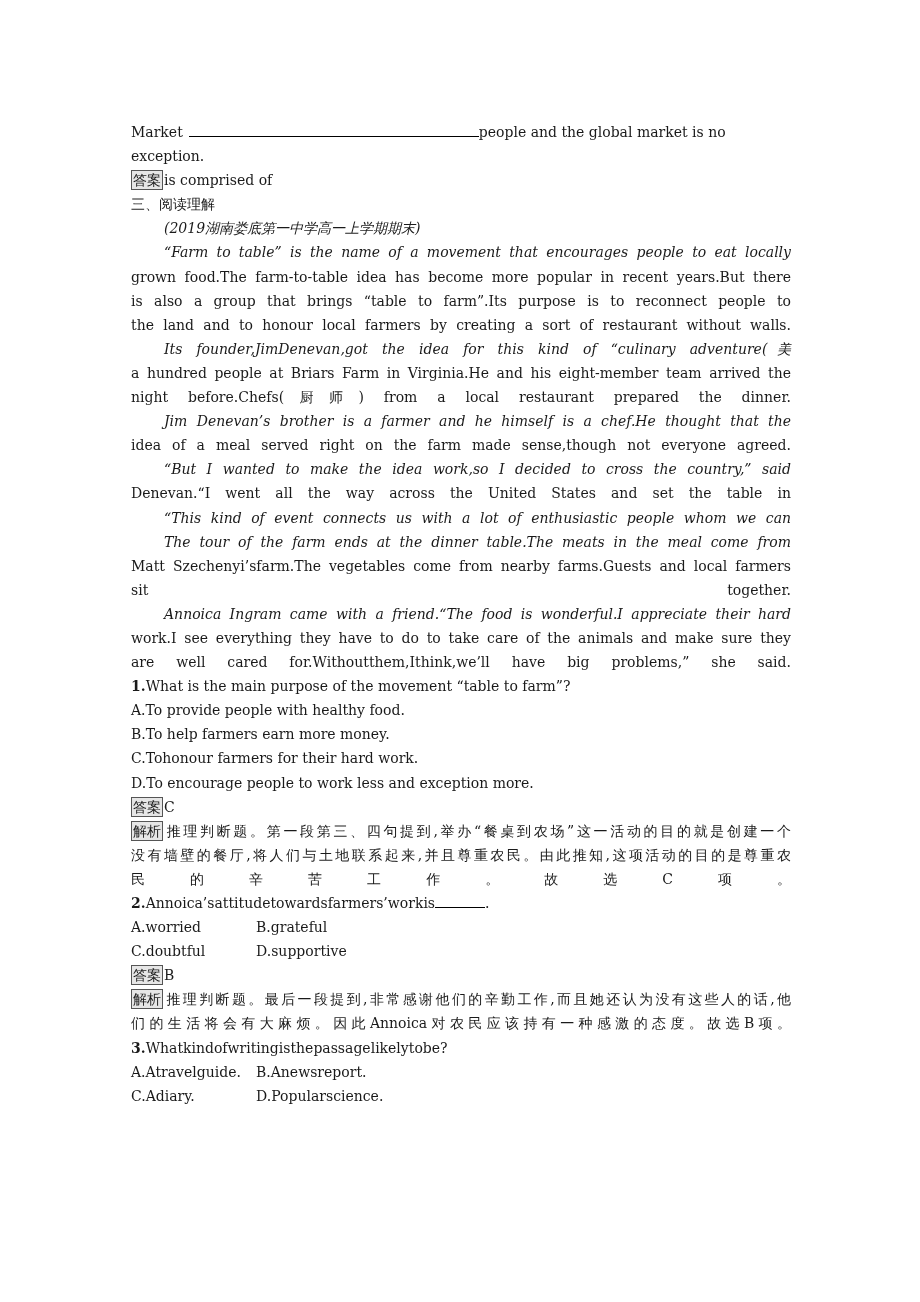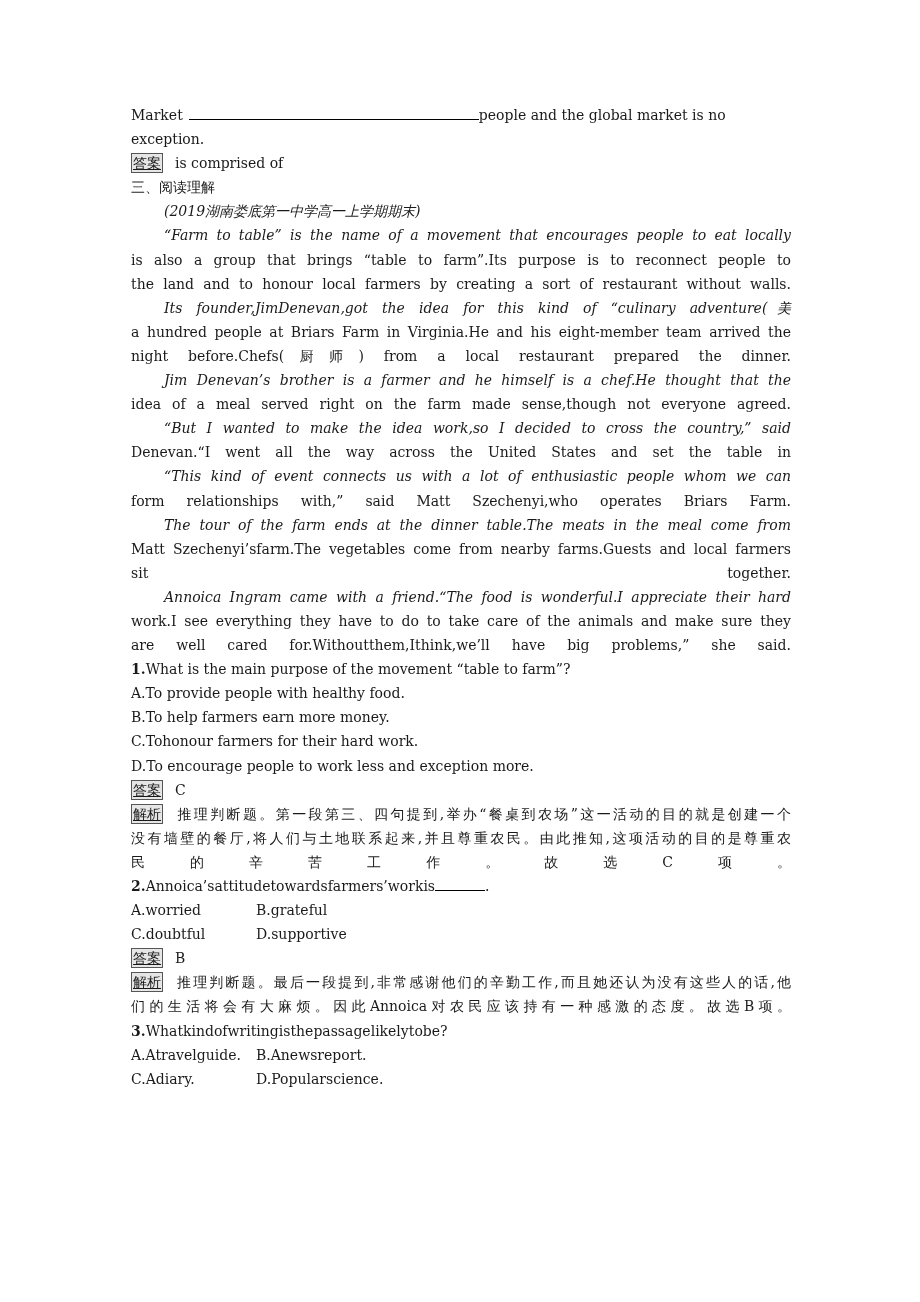--- a/index.html
+++ b/index.html
@@ -11,21 +11,21 @@
       width: 920px;
       height: 1302px;
       position: relative;
       overflow: hidden;
       font-family: "DejaVu Serif", "Liberation Serif", serif;
       color: #1a1a1a;
     }
     .page {
       position: absolute;
       left: 131px;
-      top: 103px;
+      top: 120px;
       width: 660px;
       font-size: 14px;
       line-height: 24.1px;
     }
     .line {
       white-space: nowrap;
       height: 24.1px;
       overflow: visible;
     }
     .para-line {
@@ -43,22 +43,21 @@
     }
     .badge {
       display: inline-block;
       border: 1px solid #555;
       background: #e6e6e6;
       padding: 0 1px;
       line-height: 18px;
       height: 18px;
       font-size: 14px;
       vertical-align: baseline;
-      margin-right: 12px;
-      text-decoration: underline;
+      margin-right: 1px;
     }
     .blank {
       display: inline-block;
       border-bottom: 1px solid #000;
       vertical-align: baseline;
       height: 14px;
     }
     .blank-long { width: 290px; margin-left: 6px; }
     .blank-short { width: 50px; }
     .qnum { font-weight: bold; }
@@ -83,20 +82,21 @@
     <span class="badge">答案</span><span>is comprised of</span>
   </div>
 
   <div class="line">三、阅读理解</div>
   <div class="line indent">(2019湖南娄底第一中学高一上学期期末)</div>
 
   <div>
 
     <div>
       <div class="para-line indent">“Farm to table” is the name of a movement that encourages people to eat locally</div>
+      <div class="para-line">grown food.The farm-to-table idea has become more popular in recent years.But there</div>
       <div class="para-line">is also a group that brings “table to farm”.Its purpose is to reconnect people to</div>
       <div class="para-line">the land and to honour local farmers by creating a sort of restaurant without walls.</div>
     </div>
 
     <div>
       <div class="para-line indent">Its founder,JimDenevan,got the idea for this kind of “culinary adventure(美</div>
       <div class="para-line">a hundred people at Briars Farm in Virginia.He and his eight-member team arrived the</div>
       <div class="para-line para-last">night before.Chefs(厨师) from a local restaurant prepared the dinner.</div>
     </div>
 
@@ -105,21 +105,20 @@
       <div class="para-line para-last">idea of a meal served right on the farm made sense,though not everyone agreed.</div>
     </div>
 
     <div>
       <div class="para-line indent">“But I wanted to make the idea work,so I decided to cross the country,” said</div>
       <div class="para-line para-last">Denevan.“I went all the way across the United States and set the table in</div>
     </div>
 
     <div>
       <div class="para-line indent">“This kind of event connects us with a lot of enthusiastic people whom we can</div>
-      <div class="para-line para-last">form relationships with,” said Matt Szechenyi,who operates Briars Farm.</div>
     </div>
 
     <div>
       <div class="para-line indent">The tour of the farm ends at the dinner table.The meats in the meal come from</div>
       <div class="para-line">Matt Szechenyi’sfarm.The vegetables come from nearby farms.Guests and local farmers</div>
       <div class="para-line para-last">sit together.</div>
     </div>
 
     <div>
       <div class="para-line indent">Annoica Ingram came with a friend.“The food is wonderful.I appreciate their hard</div>

